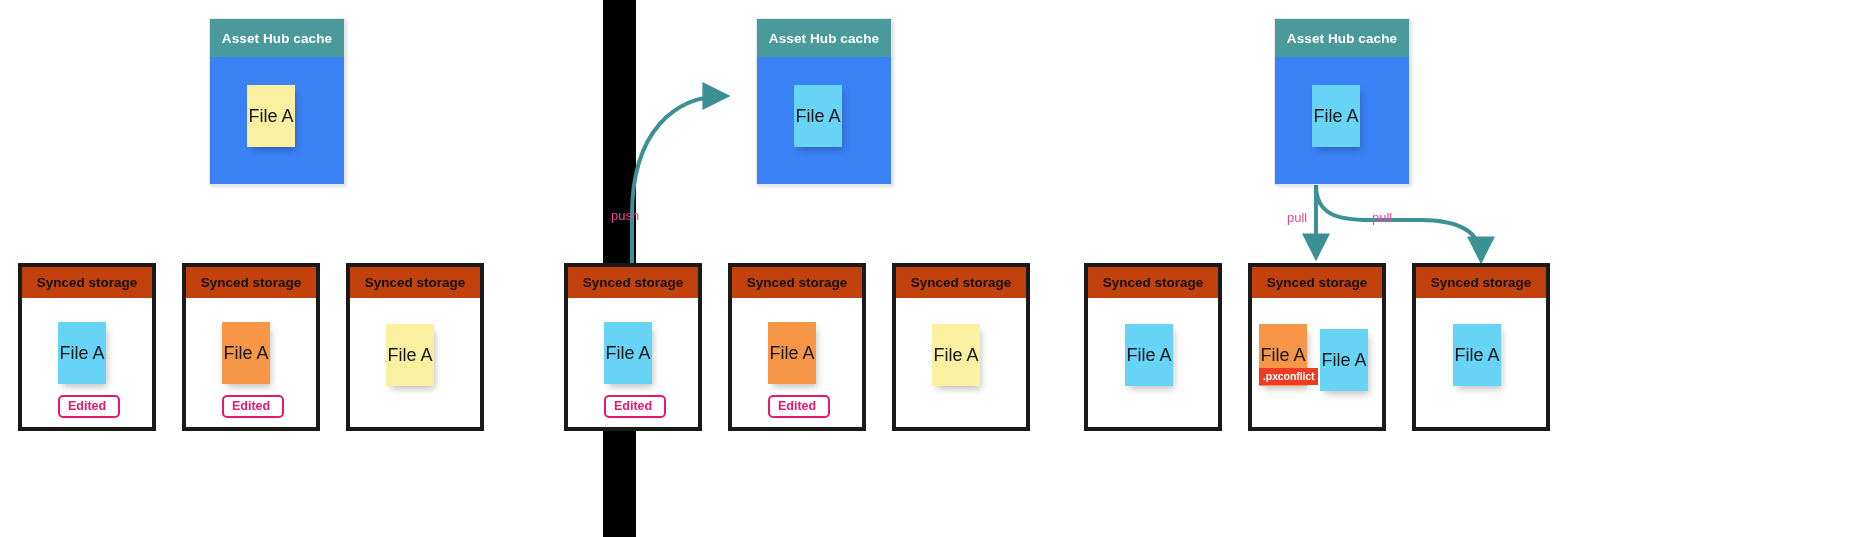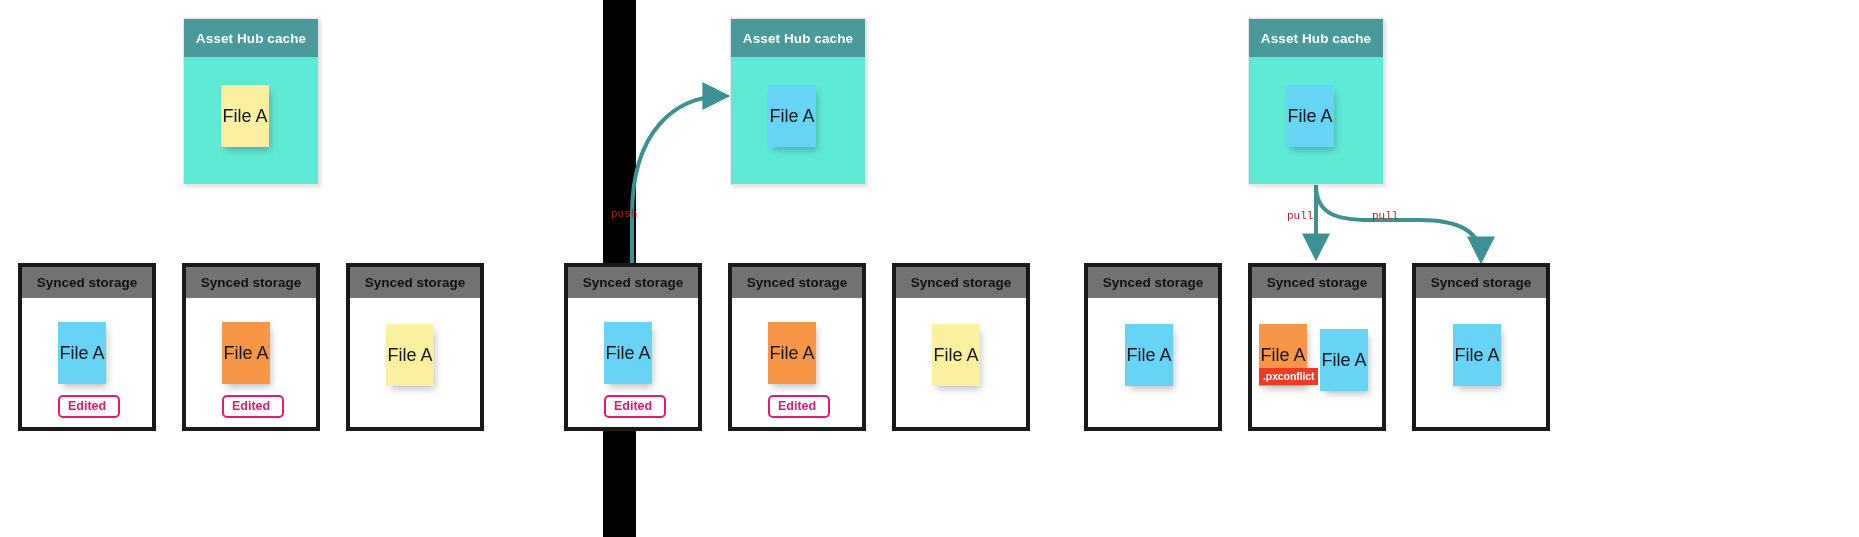--- a/index.html
+++ b/index.html
@@ -15,24 +15,25 @@
   
   .divider{position:absolute;top:0;width:33px;height:537px;background:#000000;}
 
   
   .panel{position:absolute;top:0;height:537px;}
 
   
   .cache{
     position:absolute;
     width:136px;height:167px;
-    background:#5eead4;
+    background:#3b82f6;
     border:1px solid #e6e6e6;
     box-shadow:2px 2px 3px rgba(0,0,0,0.12);
     box-sizing:border-box;
+    margin-left:26px;
   }
   .cache-header{
     height:38px;
     background:#4A9A9B;
     display:flex;align-items:center;justify-content:center;
     color:#ffffff;
     font-size:13.5px;font-weight:bold;
     letter-spacing:.1px;
   }
   .cache-body{
@@ -42,21 +43,21 @@
   
   .storage{
     position:absolute;
     width:138px;height:168px;
     background:#ffffff;
     border:4px solid #1a1a1a;
     box-sizing:border-box;
   }
   .storage-header{
     height:31px;
-    background:#737373;
+    background:#c2410c;
     display:flex;align-items:center;justify-content:center;
     color:#111111;
     font-size:13.5px;font-weight:bold;
   }
   .storage-body{position:relative;height:129px;}
 
   
   .note{
     position:absolute;
     width:48px;height:62px;
@@ -87,24 +88,23 @@
     font-size:10.5px;font-weight:bold;
     padding:2px 4px 3px 4px;
     white-space:nowrap;
     letter-spacing:-.1px;
   }
 
   
   .arrow-svg{position:absolute;overflow:visible;pointer-events:none;}
   .arrow-label{
     position:absolute;
-    color:#b91c1c;
-    font-size:11px;
+    color:#ec4899;
+    font-size:13px;
     white-space:nowrap;
-    font-family:Liberation Mono, monospace;
   }
 </style>
 </head>
 <body>
 
 <div id="stage">
 
   <div class="panel" style="left:0px;width:603px;">
 
     <div class="cache" style="left:183px;top:18px;">

